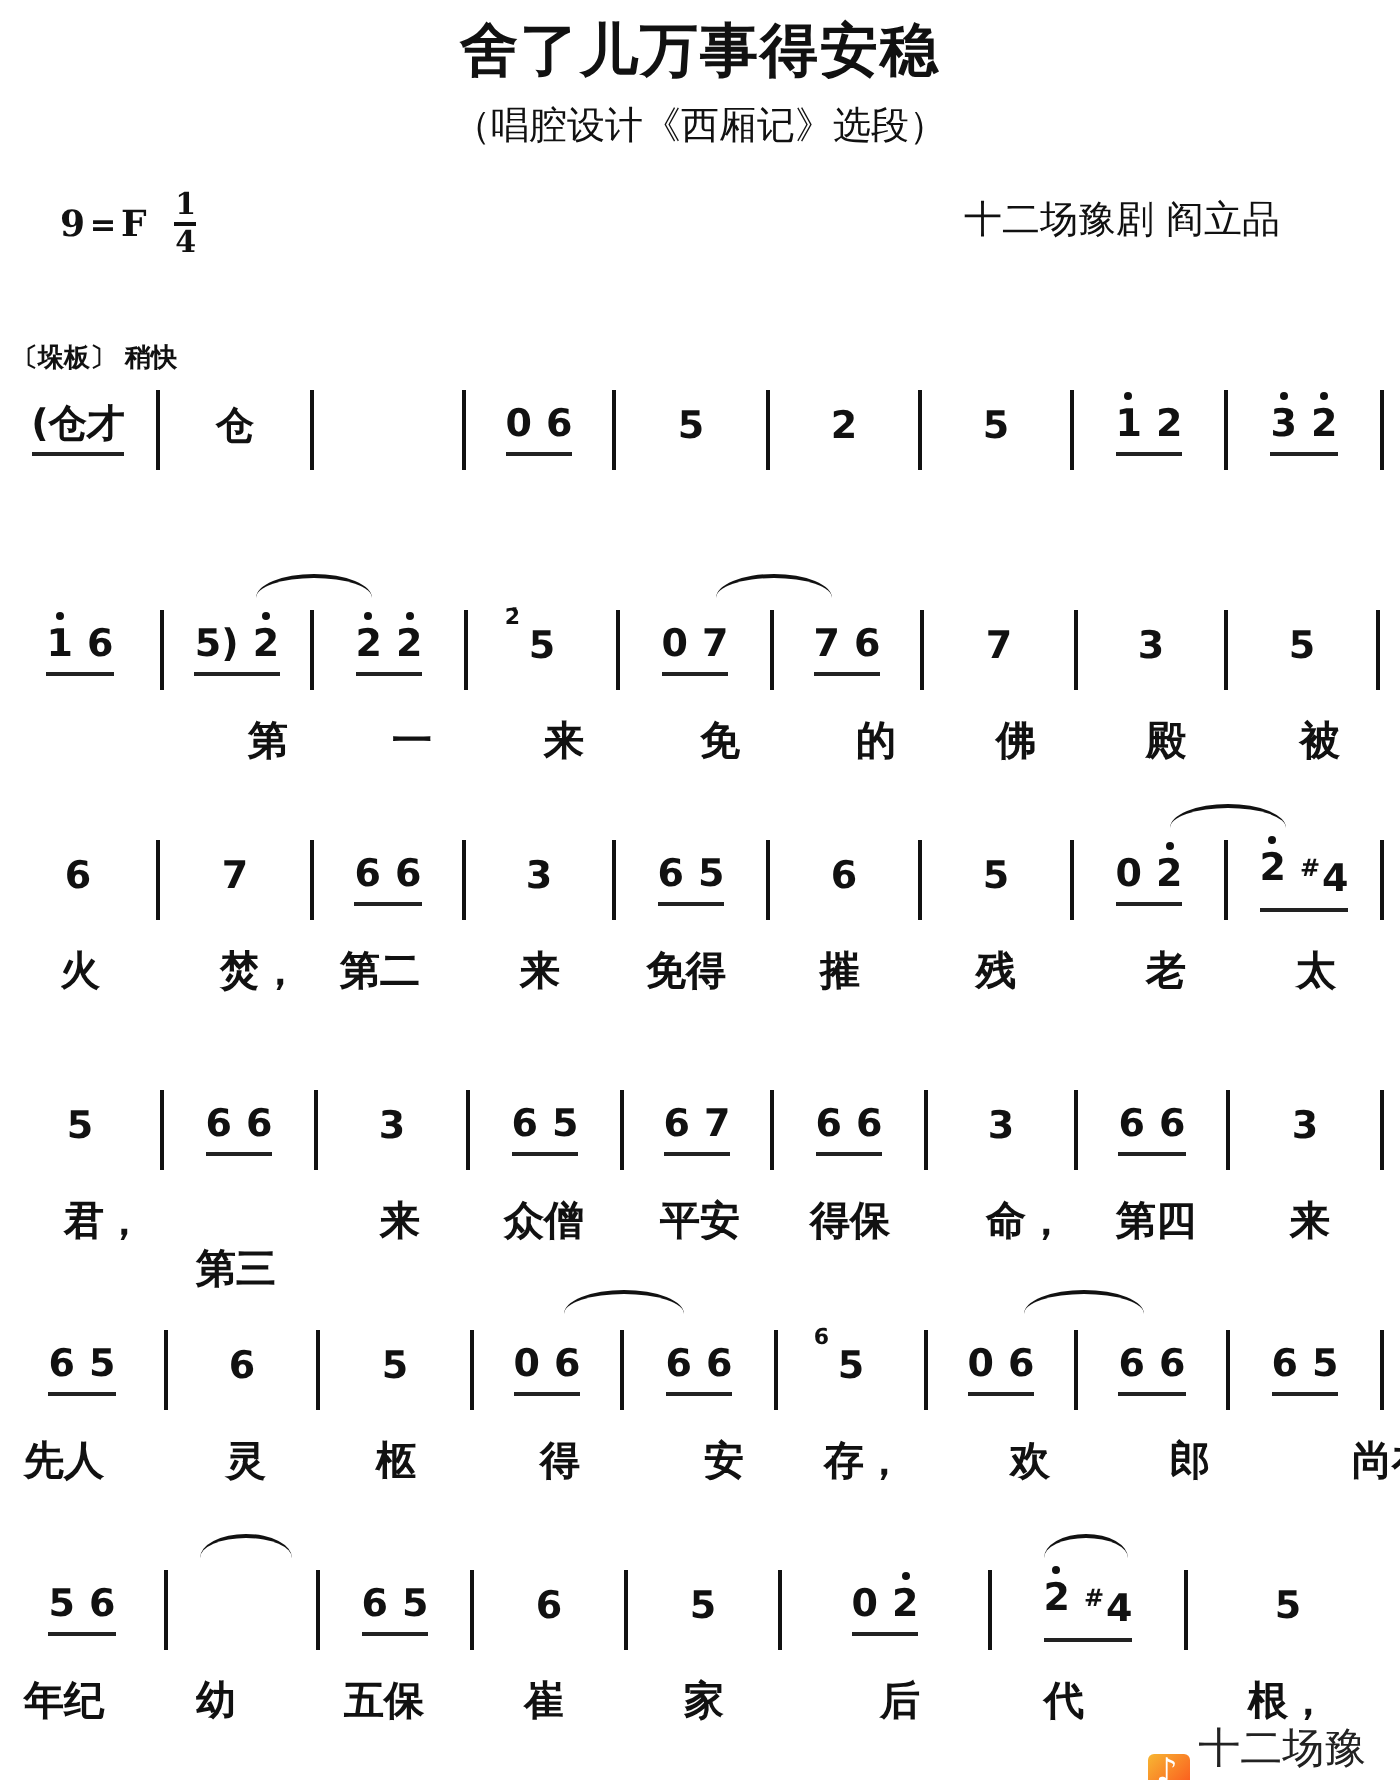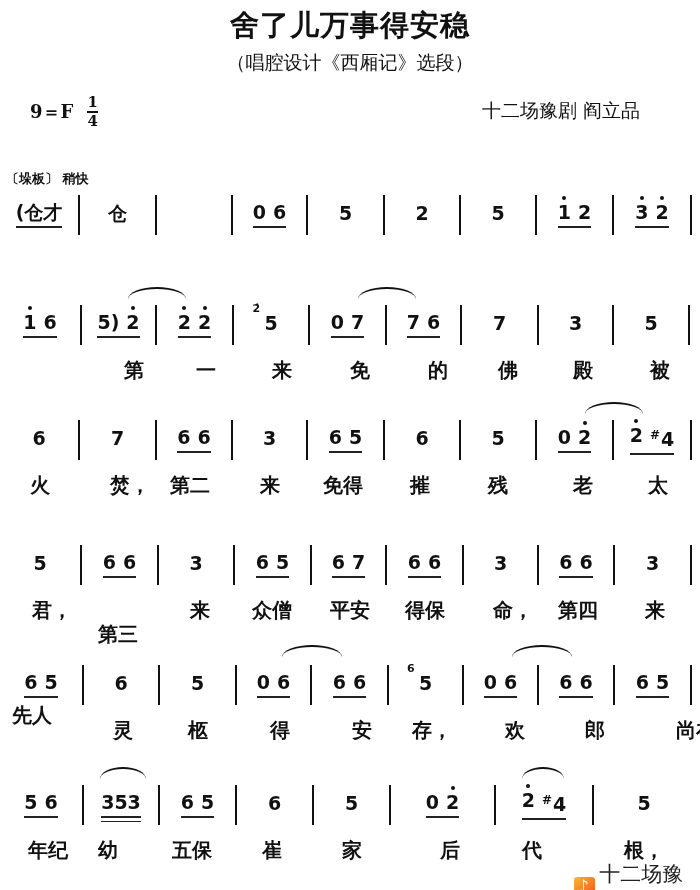--- a/index.html
+++ b/index.html
@@ -372,21 +372,21 @@
         </span>
       </div>
       <div class="cell" style="left: 615px; width: 75px; top: 0px;">
         <span class="notes u">
           <span>6</span>
           <span>5</span>
         </span>
       </div>
       <div class="slur" style="left: 282px; width: 60px; top: -20px;"></div>
       <div class="slur" style="left: 512px; width: 60px; top: -20px;"></div>
-      <div class="lyric" style="left: 12px; top: 37px;">先人</div>
+      <div class="lyric" style="left: 12px; top: 52px;">先人</div>
       <div class="lyric" style="left: 113px; top: 52px;">灵</div>
       <div class="lyric" style="left: 188px; top: 52px;">柩</div>
       <div class="lyric" style="left: 270px; top: 52px;">得</div>
       <div class="lyric" style="left: 352px; top: 52px;">安</div>
       <div class="lyric" style="left: 412px; top: 52px;">存，</div>
       <div class="lyric" style="left: 505px; top: 52px;">欢</div>
       <div class="lyric" style="left: 585px; top: 52px;">郎</div>
       <div class="lyric" style="left: 636px; top: 52px; margin-left: 40px;">尚在</div>
     </div>
     <div class="row" style="top: 785px;">
@@ -396,25 +396,20 @@
       <div class="barline" style="left: 312px; top: 0px;"></div>
       <div class="barline" style="left: 389px; top: 0px;"></div>
       <div class="barline" style="left: 494px; top: 0px;"></div>
       <div class="barline" style="left: 592px; top: 0px;"></div>
       <div class="cell" style="left: 0px; width: 82px; top: 0px;">
         <span class="notes u">
           <span>5</span>
           <span>6</span>
         </span>
       </div>
-      <div class="cell" style="left: 84px; width: 74px; top: 0px;">
-        <span class="notes u uu">
-          <span>353</span>
-        </span>
-      </div>
       <div class="cell" style="left: 160px; width: 75px; top: 0px;">
         <span class="notes u">
           <span>6</span>
           <span>5</span>
         </span>
       </div>
       <div class="cell" style="left: 237px; width: 75px; top: 0px;">
         <span class="notes">
           <span>6</span>
         </span>
@@ -436,21 +431,21 @@
           <span><span class="sharp">#</span>4</span>
         </span>
       </div>
       <div class="cell" style="left: 594px; width: 100px; top: 0px;">
         <span class="notes">
           <span>5</span>
         </span>
       </div>
       <div class="slur" style="left: 100px; width: 46px; top: -18px;"></div>
       <div class="slur" style="left: 522px; width: 42px; top: -18px;"></div>
-      <div class="lyric" style="left: 28px; top: 52px;">年纪</div>
+      <div class="lyric" style="left: 12px; top: 52px;">年纪</div>
       <div class="lyric" style="left: 98px; top: 52px;">幼</div>
       <div class="lyric" style="left: 172px; top: 52px;">五保</div>
       <div class="lyric" style="left: 262px; top: 52px;">崔</div>
       <div class="lyric" style="left: 342px; top: 52px;">家</div>
       <div class="lyric" style="left: 440px; top: 52px;">后</div>
       <div class="lyric" style="left: 522px; top: 52px;">代</div>
       <div class="lyric" style="left: 624px; top: 52px;">根，</div>
     </div>
   </div>
 

